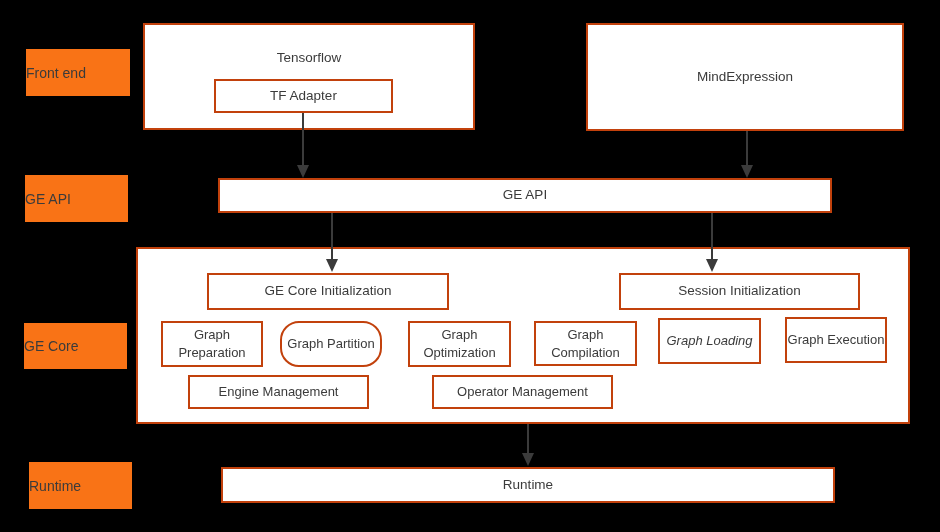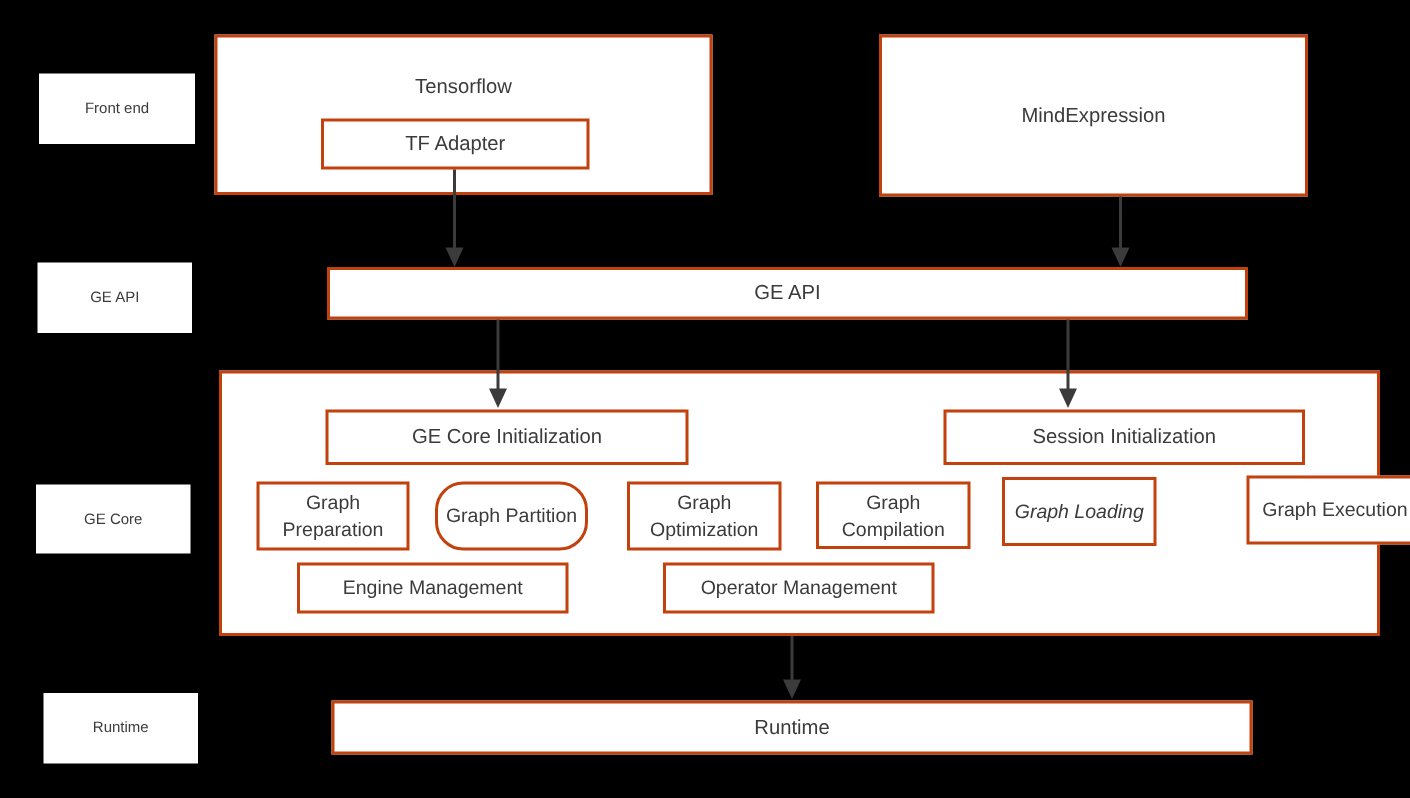--- a/index.html
+++ b/index.html
@@ -7,25 +7,25 @@
     position: relative;
     width: 940px;
     height: 532px;
     background: #000;
     font-family: "Liberation Sans", sans-serif;
     color: #3b3b3b;
     overflow: hidden;
   }
   .layer-label {
     position: absolute;
-    background: #ffffff;
+    background: #f97316;
     display: flex;
     align-items: center;
-    justify-content: center;
-    font-size: 10px;
+    justify-content: flex-start;
+    font-size: 14px;
     box-sizing: border-box;
   }
   .box {
     position: absolute;
     background: #fff;
     border: 2px solid #c2410c;
     box-sizing: border-box;
   }
   .box-center {
     display: flex;
@@ -78,29 +78,29 @@
     <span>Runtime</span>
   </div>
 
   <div class="box" style="left:143px; top:23px; width:332px; height:107px;">
     <div class="tf-title">Tensorflow</div>
     <div class="box box-center" style="left:69px; top:54px; width:179px; height:34px;">
       <span>TF Adapter</span>
     </div>
   </div>
 
-  <div class="box box-center" style="left:586px; top:23px; width:286px; height:108px;">
+  <div class="box box-center" style="left:586px; top:23px; width:318px; height:108px;">
     <span>MindExpression</span>
   </div>
 
   <div class="box box-center" style="left:218px; top:178px; width:614px; height:35px;">
     <span>GE API</span>
   </div>
 
-  <div class="box" style="left:146px; top:247px; width:774px; height:177px;">
+  <div class="box" style="left:136px; top:247px; width:774px; height:177px;">
 
     <div class="box box-center" style="left:69px; top:24px; width:242px; height:37px;">
       <span>GE Core Initialization</span>
     </div>
     <div class="box box-center" style="left:445px; top:24px; width:241px; height:37px;margin-left:36px;">
       <span>Session Initialization</span>
     </div>
 
     <div class="box box-center small-box" style="left:23px; top:72px; width:102px; height:46px;">
       <span>Graph Preparation</span>
@@ -110,21 +110,21 @@
     </div>
     <div class="box box-center small-box" style="left:270px; top:72px; width:103px; height:46px;">
       <span>Graph Optimization</span>
     </div>
     <div class="box box-center small-box" style="left:396px; top:72px; width:103px; height:45px;">
       <span>Graph Compilation</span>
     </div>
     <div class="box box-center small-box" style="left:520px; top:69px; width:103px; height:46px;font-style:italic;">
       <span>Graph Loading</span>
     </div>
-    <div class="box box-center small-box" style="left:647px; top:68px; width:118px; height:46px;margin-left:36px;">
+    <div class="box box-center small-box" style="left:647px; top:68px; width:102px; height:46px;">
       <span>Graph Execution</span>
     </div>
 
     <div class="box box-center small-box" style="left:50px; top:126px; width:181px; height:34px;">
       <span>Engine Management</span>
     </div>
     <div class="box box-center small-box" style="left:294px; top:126px; width:181px; height:34px;">
       <span>Operator Management</span>
     </div>
   </div>

